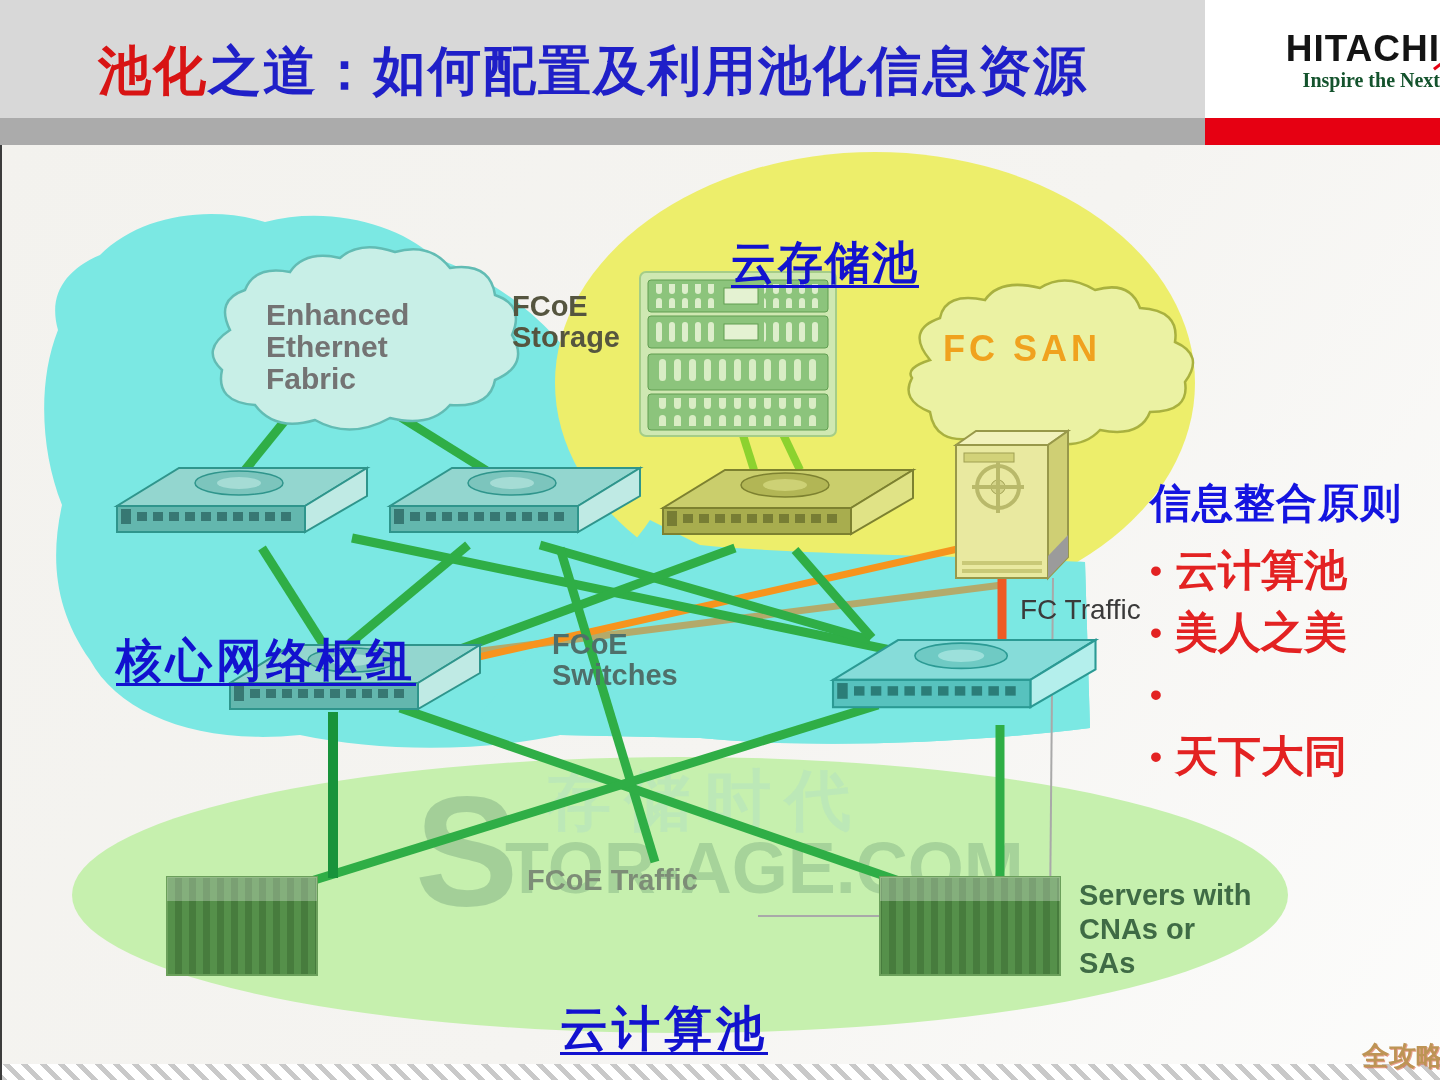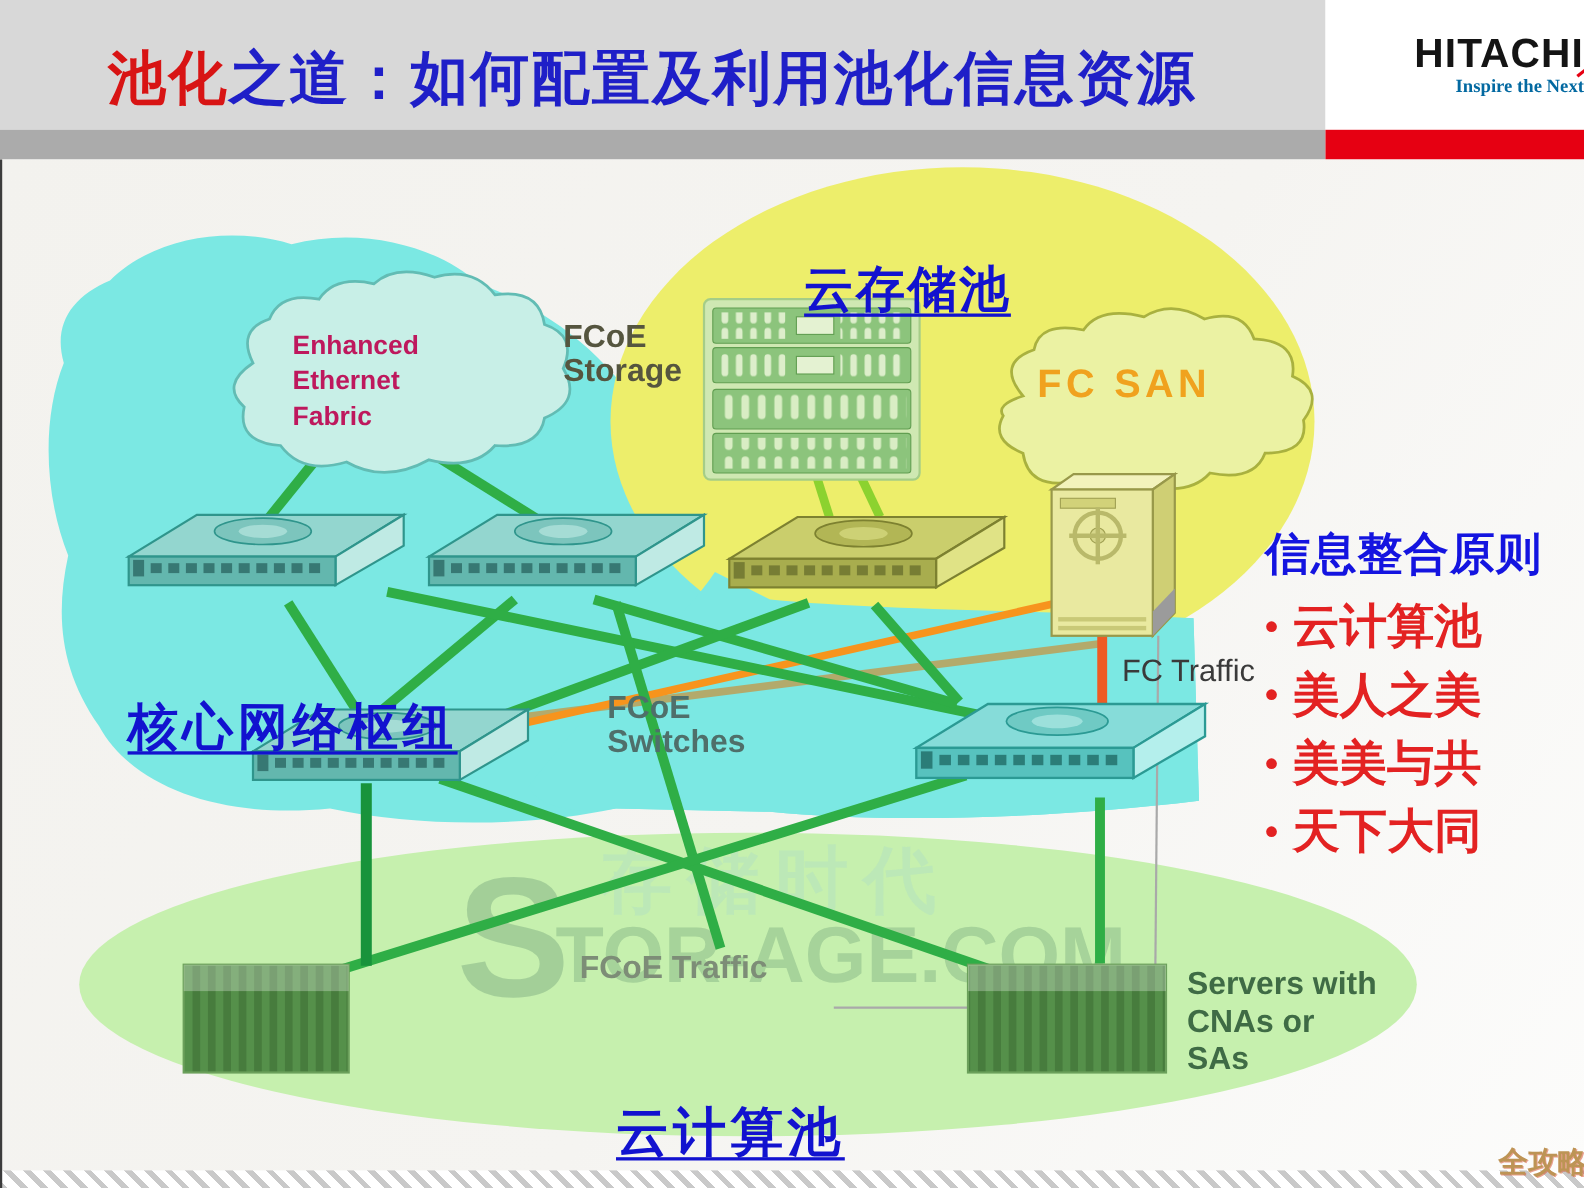--- a/index.html
+++ b/index.html
@@ -11,21 +11,21 @@
   .hdr-gray{left:0;top:0;width:1205px;height:118px;background:#d8d8d8;}
   .hdr-white{left:1205px;top:0;width:235px;height:118px;background:#ffffff;}
   .bar-gray{left:0;top:118px;width:1205px;height:27px;background:#ababab;}
   .bar-red{left:1205px;top:118px;width:235px;height:27px;}
   .title{left:98px;top:36px;font-size:53px;font-weight:700;letter-spacing:2px;white-space:nowrap;}
   .title .t-red{color:#d81414;}
   .title .t-blue{color:#1f1fc8;}
   .logo{left:1205px;top:0;width:235px;height:118px;text-align:right;}
   .logo .brand{margin-top:30px;font-size:37px;font-weight:800;letter-spacing:1px;color:#141414;line-height:38px;}
   .logo .tagline{position:relative;display:inline-block;font-family:"Liberation Serif",serif;
-                 font-size:17px;font-weight:700;color:#0369a1;margin-top:1px;margin-left:17px;}
+                 font-size:20px;font-weight:700;color:#14532d;margin-top:1px;margin-left:17px;}
   .logo .accent{position:absolute;right:-2px;top:-4px;width:9px;height:3px;background:#e60012;
                 transform:rotate(-38deg);}
 
   
   .diagram-bg{left:0;top:145px;width:1440px;height:935px;
               background:linear-gradient(125deg,#f3f2ee 0%,#f5f4f1 55%,#fcfcfb 100%);}
   .edge-line{left:0;top:145px;width:2px;height:935px;background:#3c3c3c;}
   .hatch{left:0;top:1064px;width:1440px;height:16px;
          background:repeating-linear-gradient(45deg,#c9c9c9 0 5px,#ffffff 5px 13px);}
   svg.net{position:absolute;left:0;top:145px;width:1440px;height:935px;}
@@ -35,21 +35,21 @@
   .sw-side{fill:var(--side);stroke:var(--ln);stroke-width:2;}
   .sw-front{fill:var(--front);stroke:var(--ln);stroke-width:2;}
   .sw-disc{fill:var(--disc);stroke:var(--ln);stroke-width:1.5;}
   .sw-disc2{fill:var(--disc2);}
   .sw-port{fill:var(--port);opacity:.85;}
 
   
   .lbl{position:absolute;white-space:pre-line;}
   .pool{font-weight:700;color:#1212cf;text-decoration:underline;
         text-decoration-thickness:3px;text-underline-offset:7px;}
-  .eef{left:266px;top:299px;font-size:24px;font-weight:700;color:#be185d;line-height:32px;}
+  .eef{left:266px;top:299px;font-size:30px;font-weight:700;color:#737373;line-height:32px;}
   .fcoe-storage{left:512px;top:291px;font-size:29px;font-weight:600;color:#55553f;line-height:31px;}
   .storage-pool{left:731px;top:233px;font-size:45px;letter-spacing:2px;}
   .fc-san{left:943px;top:328px;font-size:36px;font-weight:700;color:#f0a21e;letter-spacing:4px;}
   .core-hub{left:116px;top:630px;font-size:46px;letter-spacing:4px;}
   .fcoe-switches{left:552px;top:629px;font-size:29px;font-weight:600;color:#4f6f6a;line-height:31px;}
   .fc-traffic{left:1020px;top:594px;font-size:28px;font-weight:500;color:#3a3a3a;}
   .fcoe-traffic{left:527px;top:864px;font-size:29px;font-weight:600;color:#7d8d77;}
   .servers{left:1079px;top:878px;font-size:29px;font-weight:600;color:#3f6b45;line-height:34px;}
   .compute-pool{left:560px;top:997px;font-size:48px;letter-spacing:4px;}
   .badge{left:1362px;top:1038px;font-size:27px;font-weight:700;color:#bd9455;
@@ -245,21 +245,20 @@
     <div class="p-item">
       <span class="p-dot">•</span>
       <span>云计算池</span>
     </div>
     <div class="p-item">
       <span class="p-dot">•</span>
       <span>美人之美</span>
     </div>
     <div class="p-item">
       <span class="p-dot">•</span>
-      <span>美美与共</span>
     </div>
     <div class="p-item">
       <span class="p-dot">•</span>
       <span>天下大同</span>
     </div>
   </div>
 
   <div class="abs hatch"></div>
   <div class="abs edge-line"></div>
   <div class="lbl badge">全攻略</div>

